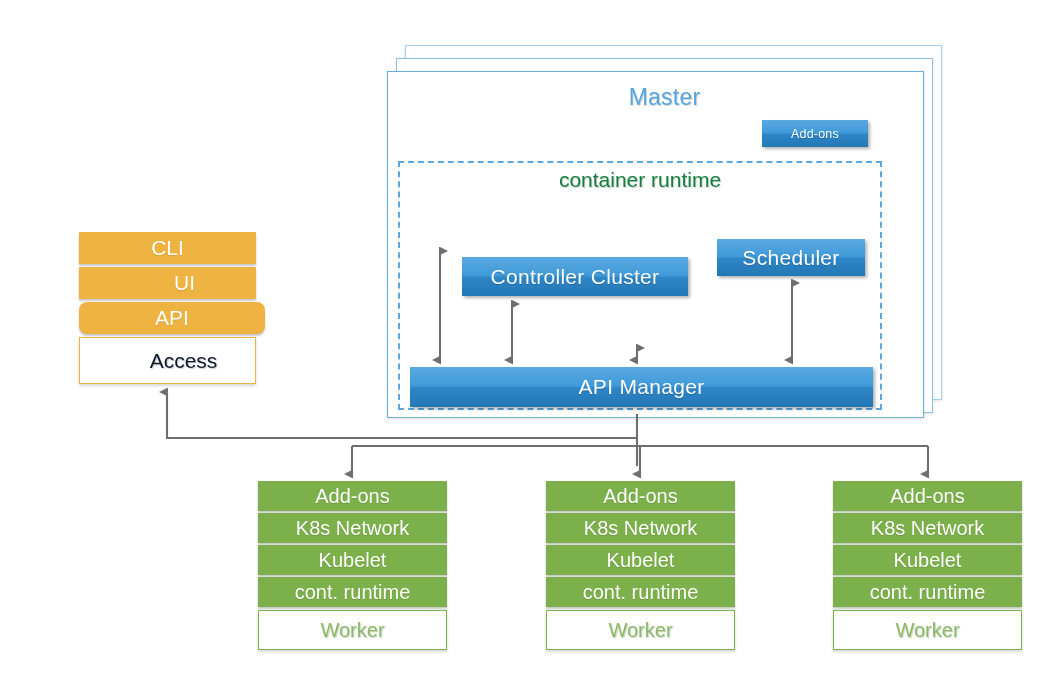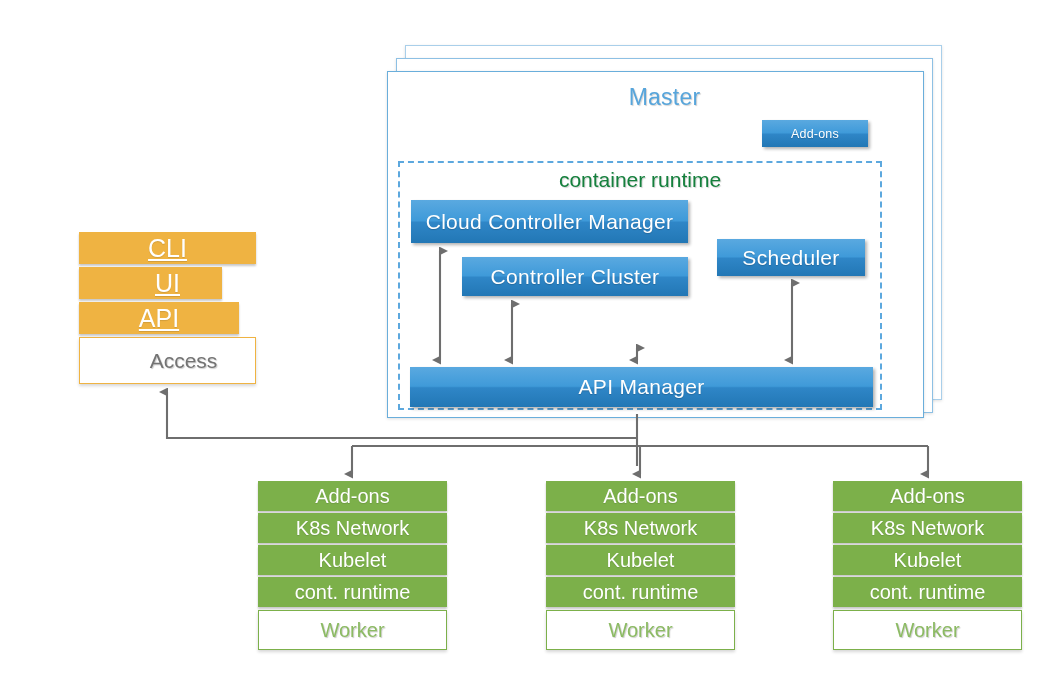--- a/index.html
+++ b/index.html
@@ -76,29 +76,28 @@
   }
 
   
   .access-wrap { }
   .orange-box {
     background: #efb342;
     color: #ffffff;
     display: flex;
     align-items: center;
     justify-content: center;
-    font-size: 25px;
+    font-size: 21px;
     box-shadow: 0 2px 2px rgba(0,0,0,0.22);
     text-shadow: 0 1px 1px rgba(0,0,0,0.12);
-    text-decoration: underline;
   }
   .access-label {
     background: #ffffff;
     border: 1px solid #efb342;
-    color: #737373;
+    color: #0f172a;
     display: flex;
     align-items: center;
     justify-content: center;
     font-size: 21px;
     text-shadow: 1px 1px 1px rgba(0,0,0,0.20);
     box-shadow: 0 2px 3px rgba(0,0,0,0.16);
     padding-left: 32px;
   }
 
   
@@ -142,33 +141,32 @@
   <div class="abs stack-card mid" style="left:396px; top:58px; width:537px; height:355px;"></div>
   <div class="abs stack-card front" style="left:387px; top:71px; width:537px; height:347px;"></div>
 
   <div class="abs master-title" style="left:409px; top:84px; width:511px;">Master</div>
 
   <div class="abs blue-box small" style="left:762px; top:120px; width:106px; height:27px;">Add-ons</div>
 
   <div class="abs dashed-box" style="left:398px; top:161px; width:484px; height:249px;"></div>
   <div class="abs runtime-title" style="left:398px; top:168px; width:484px;">container runtime</div>
 
-  <div class="abs blue-box" style="left:411px; top:200px; width:277px; height:43px;">Cloud Controller Manager</div>
 
   <div class="abs blue-box" style="left:462px; top:257px; width:226px; height:39px;">Controller Cluster</div>
 
 
   <div class="abs blue-box" style="left:717px; top:239px; width:148px; height:37px;">Scheduler</div>
 
   <div class="abs blue-box" style="left:410px; top:367px; width:463px; height:40px;">API Manager</div>
 
   <div class="abs access-wrap" style="left:79px; top:232px; width:177px; height:159px;">
     <div class="abs orange-box" style="left:0px; top:0px; width:177px; height:32px;">CLI</div>
-    <div class="abs orange-box" style="left:0px; top:35px; width:143px; height:32px;padding-left:34px;">UI</div>
-    <div class="abs orange-box" style="left:0px; top:70px; width:160px; height:32px;">API</div>
+    <div class="abs orange-box" style="left:0px; top:35px; width:177px; height:32px;padding-left:34px;">UI</div>
+    <div class="abs orange-box" style="left:0px; top:70px; width:186px; height:32px;border-radius:8px;">API</div>
     <div class="abs access-label" style="left:0px; top:105px; width:177px; height:47px;">Access</div>
   </div>
 
   <div class="abs" style="left:258px; top:481px; width:189px; height:175px;">
     <div class="abs green-box" style="left:0; top:0px;  width:189px; height:30px;">Add-ons</div>
     <div class="abs green-box" style="left:0; top:32px; width:189px; height:30px;">K8s Network</div>
     <div class="abs green-box" style="left:0; top:64px; width:189px; height:30px;">Kubelet</div>
     <div class="abs green-box" style="left:0; top:96px; width:189px; height:30px;">cont. runtime</div>
     <div class="abs worker-label" style="left:0; top:129px; width:189px; height:40px;">Worker</div>
   </div>

